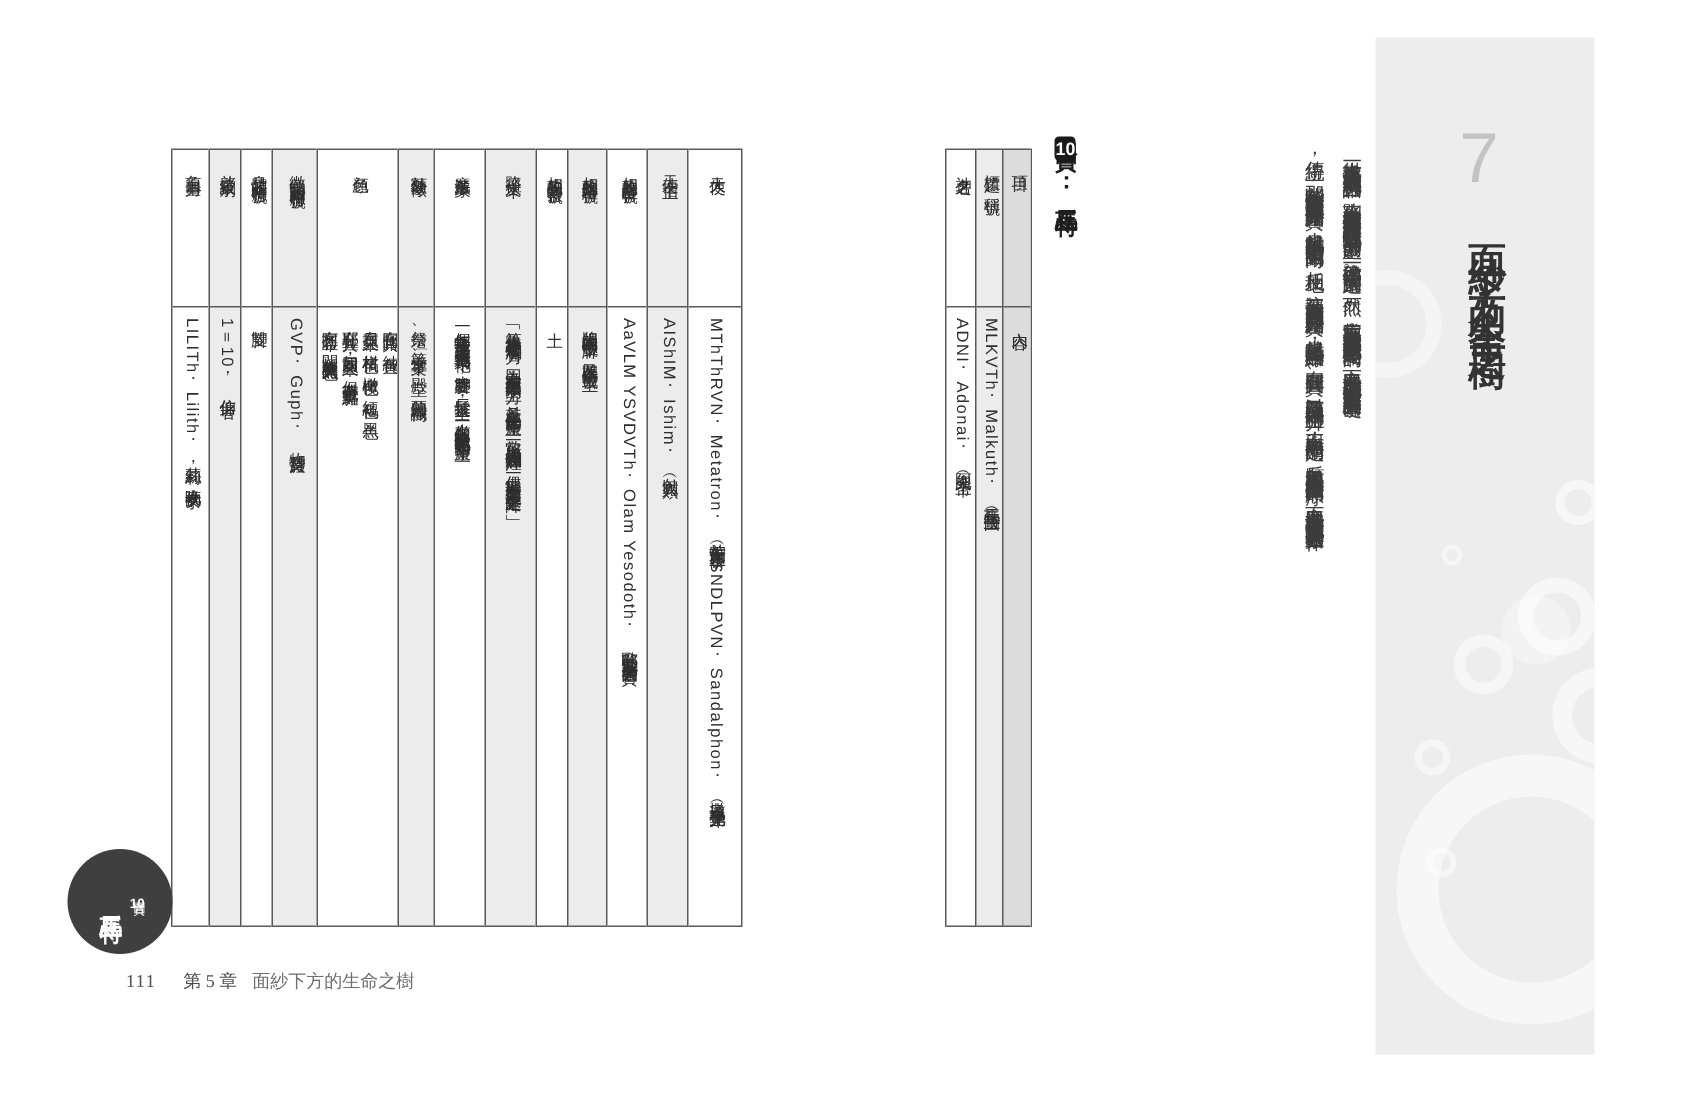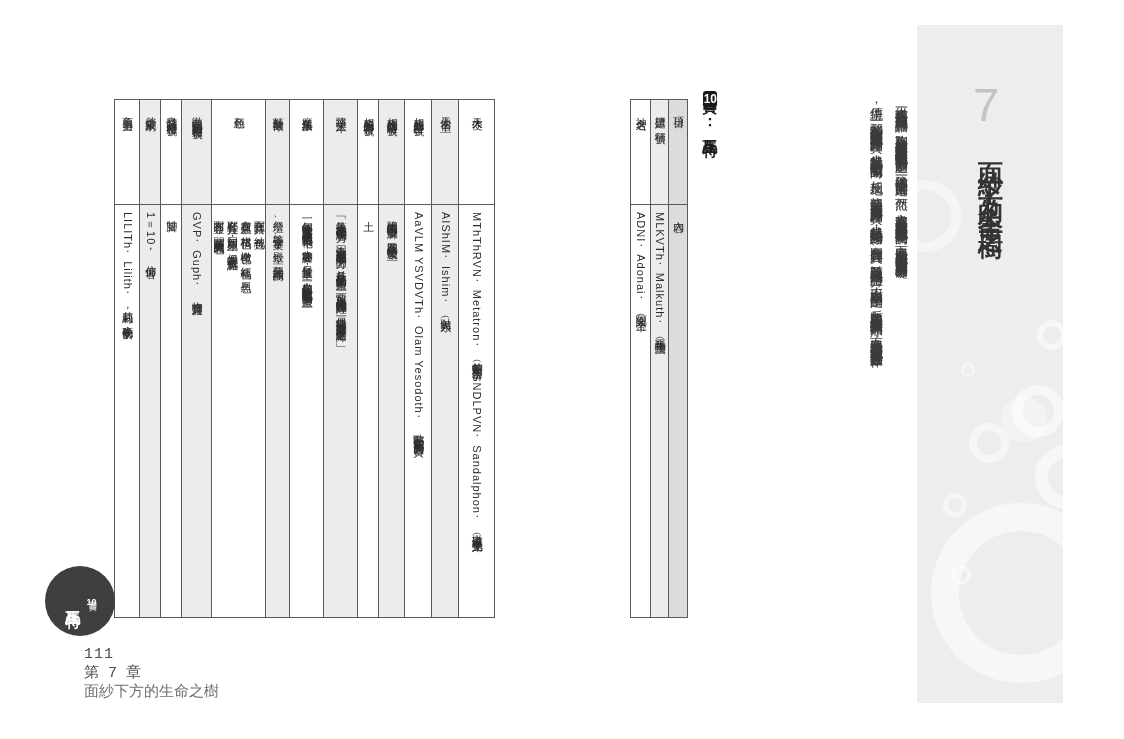--- a/index.html
+++ b/index.html
@@ -67,21 +67,21 @@
   .cc { flex:1; border-bottom:1px solid #5a5a5a; padding-top:7px; }
   .vtxt {
     writing-mode:vertical-rl; font-size:11px; line-height:13.5px;
     letter-spacing:1.5px; color:#2e2e2e; white-space:pre-line;
   }
   .cc .vtxt { letter-spacing:1px; }
 
   
   .footer {
     position:absolute; left:84px; top:646px; display:flex; align-items:baseline;
-    font-family:Liberation Mono, monospace; font-size:15px; color:#4d4d4d;flex-direction:column;
+    font-family:Liberation Serif, serif; font-size:12px; color:#4d4d4d;
   }
   .footer .pgnum { margin-right:18px; letter-spacing:1px; }
   .footer .chap  { margin-right:10px; }
   .footer .ftitle{ color:#6e6e6e; }
 
   
   .tab {
     position:absolute; left:45px; top:566px; width:70px; height:70px;
     background:#3f3f3f; border-radius:50%; display:flex; align-items:center;
     justify-content:center; gap:4px; color:#fff;
@@ -261,17 +261,17 @@
   <div class="tab">
     <span class="tab-main">馬互特</span>
     <span class="tab-sub">
       <span class="lbl">圓質</span>
       <span class="num">10</span>
     </span>
   </div>
 
   <div class="footer">
     <span class="pgnum">111</span>
-    <span class="chap">第 7 章</span>
+    <span class="chap">第 5 章</span>
     <span class="ftitle">面紗下方的生命之樹</span>
   </div>
 
 </div>
 
 </body></html>

